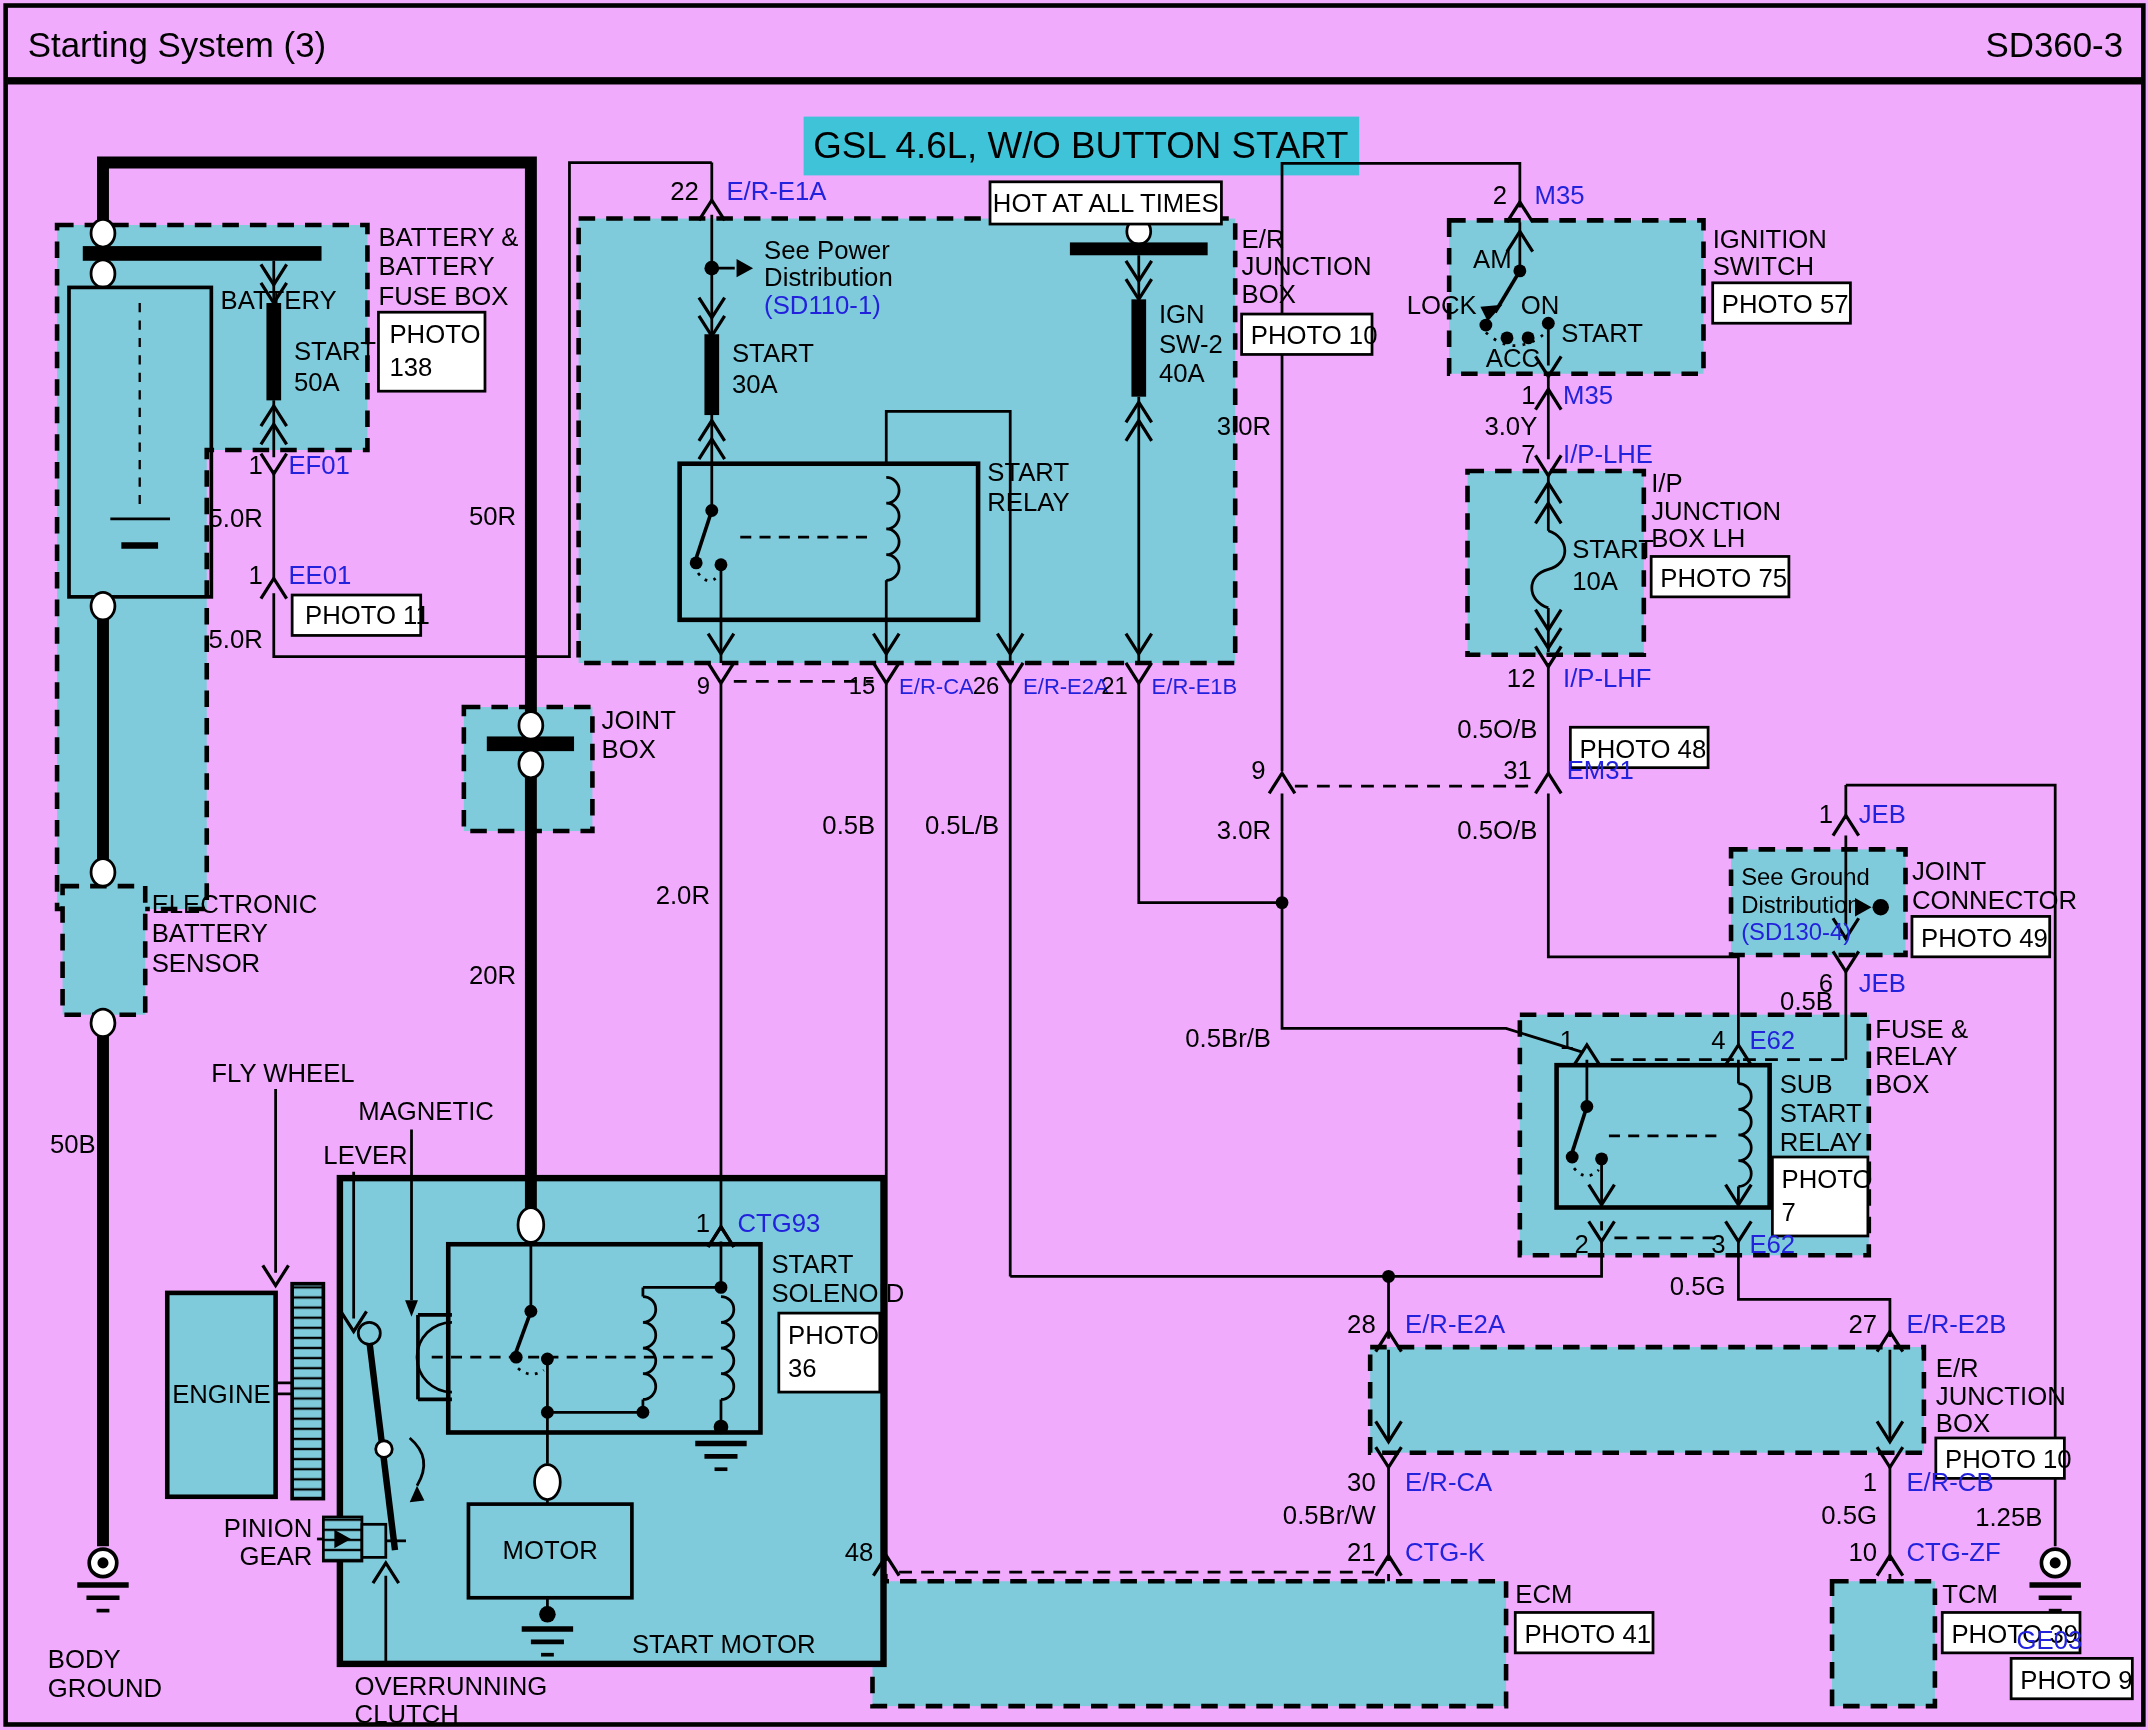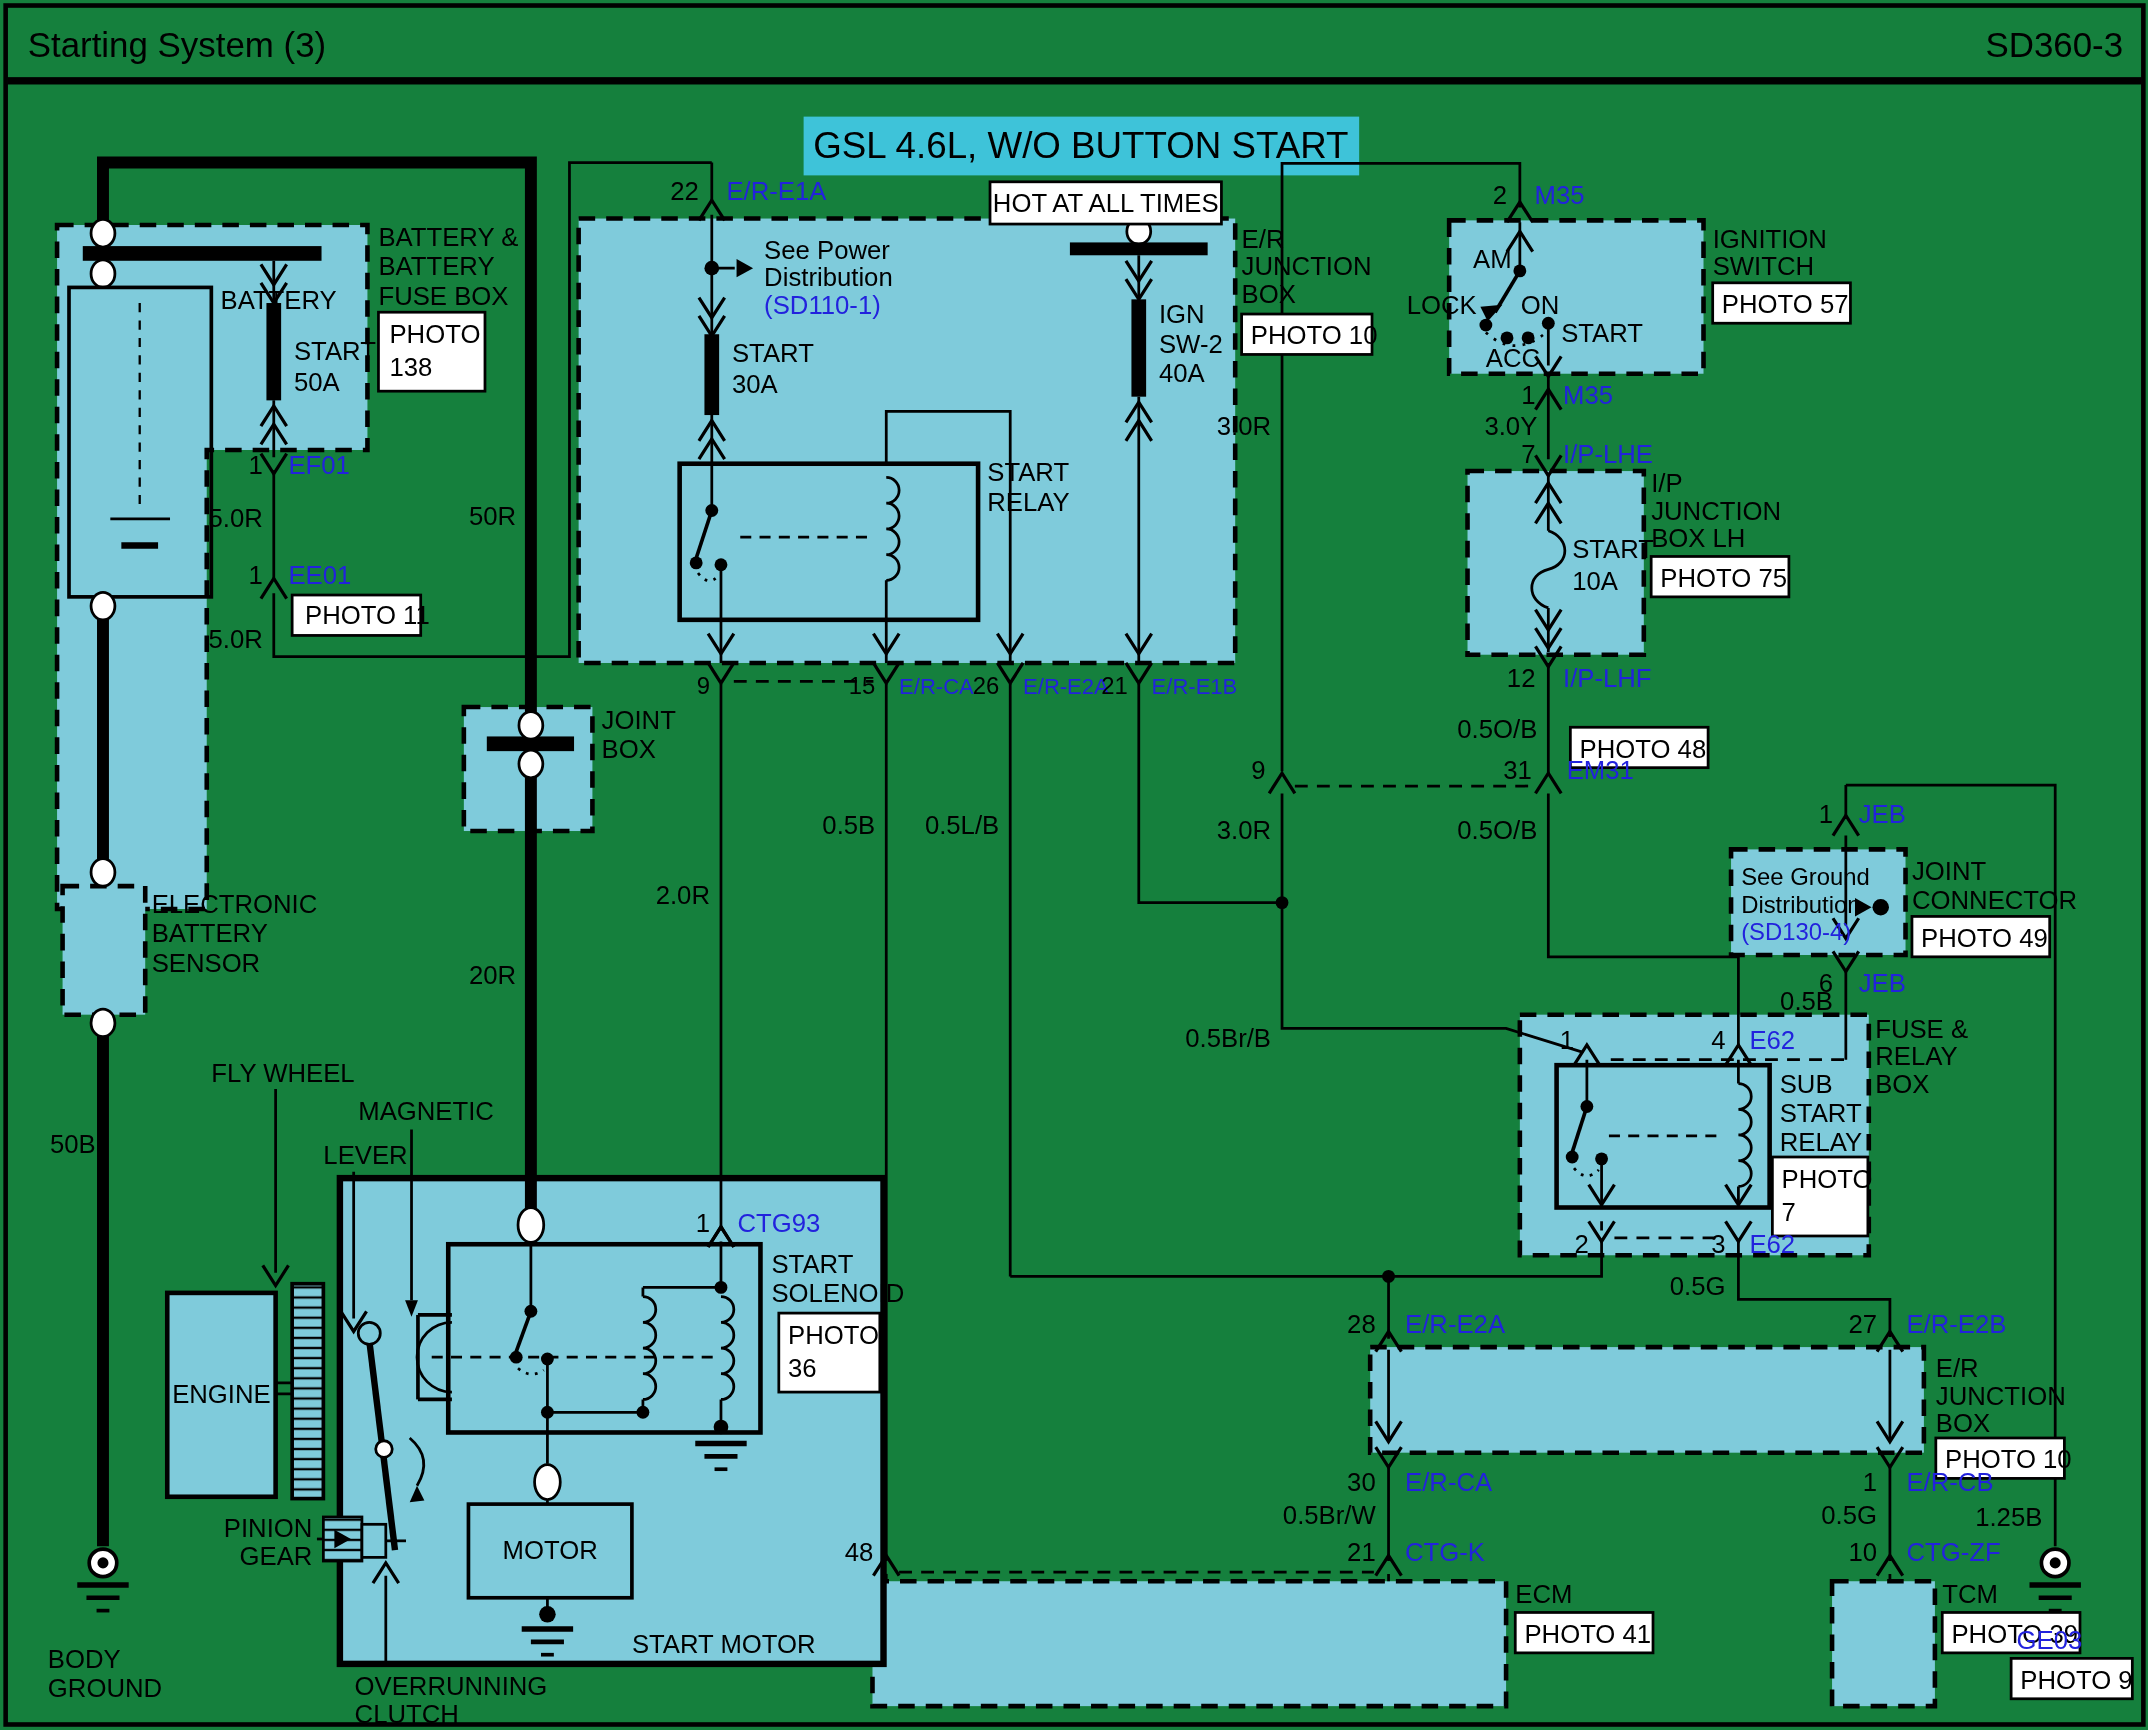--- a/index.html
+++ b/index.html
@@ -1,16 +1,16 @@
 <!DOCTYPE html>
 <html style="font-size:14.7px"><head>
 <meta charset="utf-8">
 <style>
   html,body{margin:0;padding:0;background:#fff;}
-  .stage{position:relative;width:2149px;height:1730px;background:#15803d;overflow:hidden;}
+  .stage{position:relative;width:2149px;height:1730px;background:#f0abfc;overflow:hidden;}
   svg{position:absolute;left:0;top:0;}
   text{font-family:"Liberation Sans","DejaVu Sans",sans-serif;fill:#000;}
   .t28{font-size:28px;}
   .t26{font-size:26px;}
   .t24{font-size:24px;}
   .hdr{font-size:38px;}
   .ban{font-size:40px;}
   .blue{fill:#2222DD;}
   .mid{text-anchor:middle;}
   .end{text-anchor:end;}

